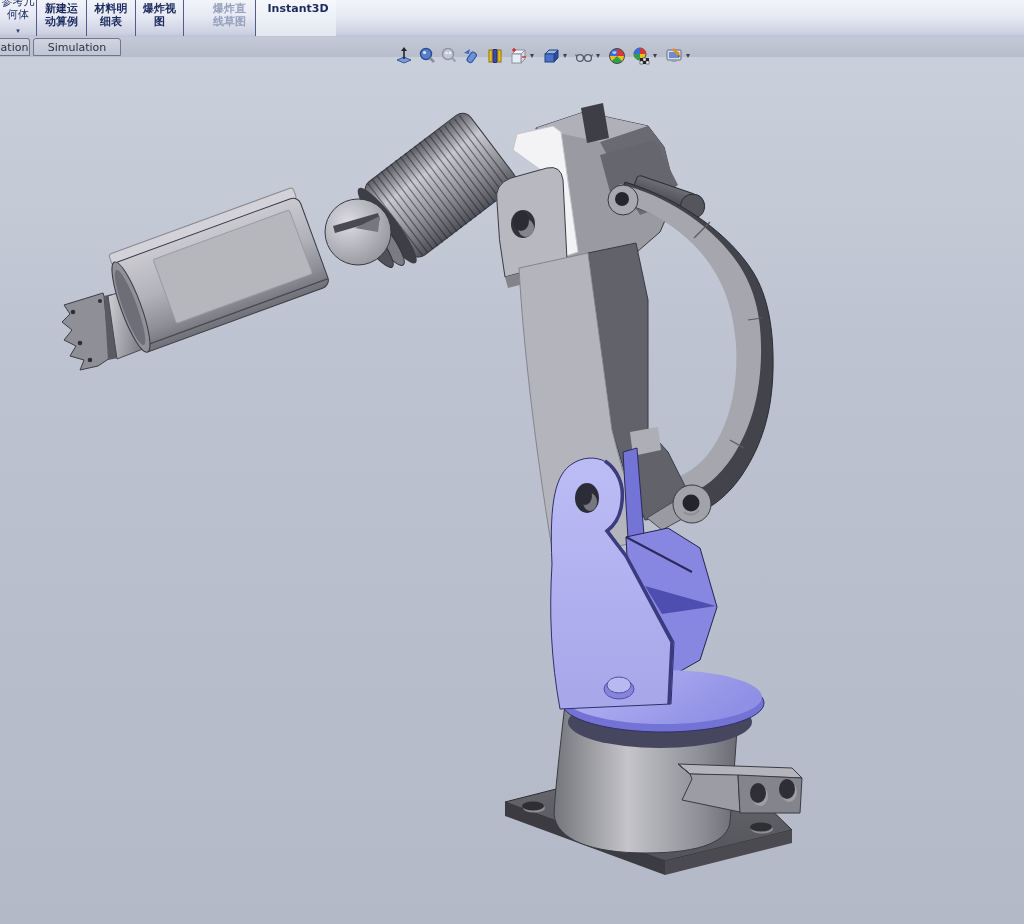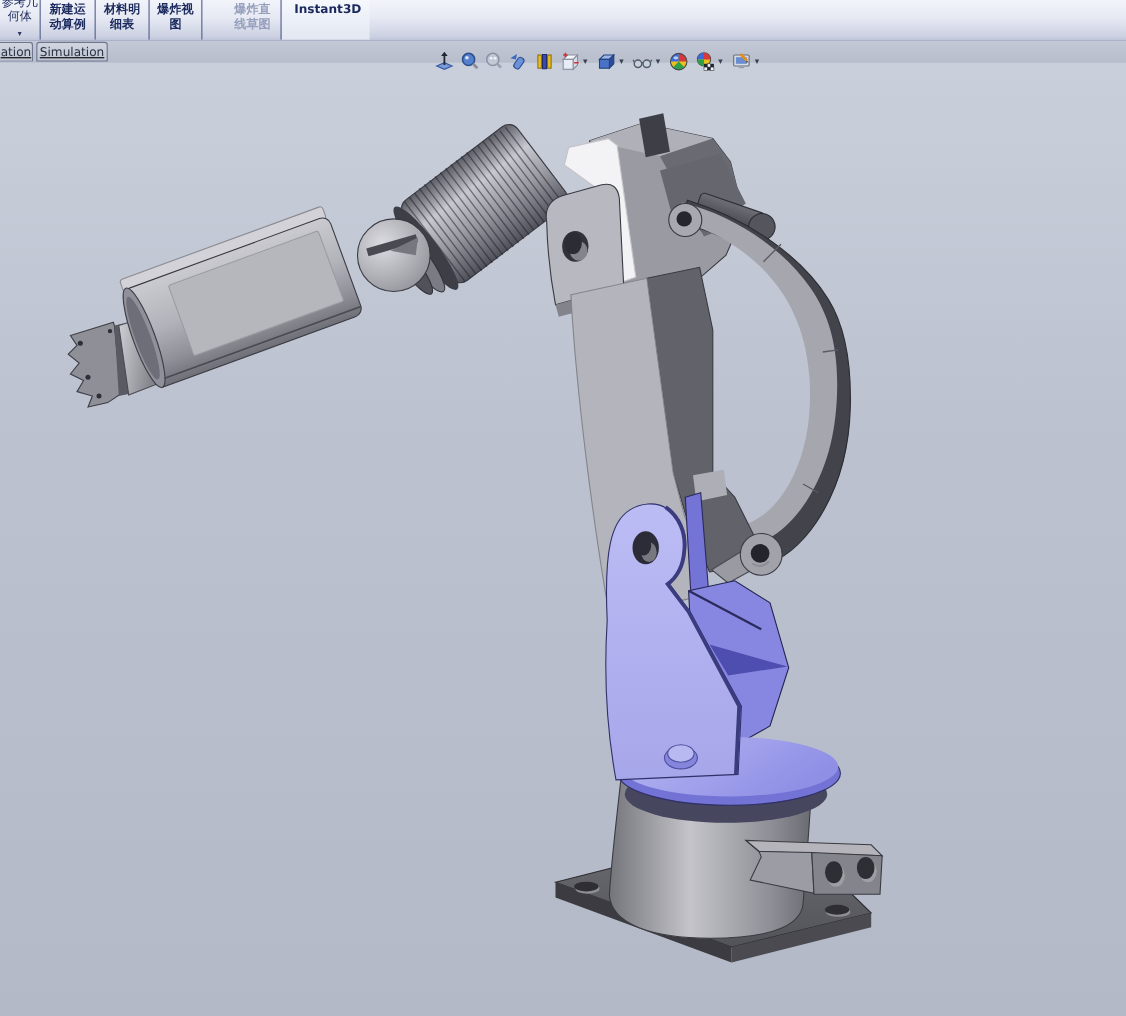--- a/index.html
+++ b/index.html
@@ -16,26 +16,26 @@
   .cmd-btn + .cmd-btn{border-left:1px solid #525c8c;font-weight:bold;}
   .cmd-btn .lines{padding-top:2px;}
   .cmd-btn.clip .lines{margin-top:-7px;}
   .cmd-btn.disabled{color:#97a0bc;padding-left:20px;}
   .cmd-btn .drop{position:absolute;left:0;right:0;bottom:1px;font-size:7px;color:#2a3560;line-height:7px;}
   .cmd-btn.single .lines{padding-top:2px;text-align:center;padding-left:4px;}
   .cmd-btn.active{background:linear-gradient(180deg,#f6f8fc,#e2e7f2);}
 
   
   #tabrow{position:absolute;left:0;top:37px;width:1024px;height:20px;z-index:5;
-    background:linear-gradient(180deg,#c3c9d6 0%,#b7bdcb 100%);display:flex;align-items:flex-start;text-decoration:underline;}
+    background:linear-gradient(180deg,#c3c9d6 0%,#b7bdcb 100%);display:flex;align-items:flex-start;}
   .tab{height:18px;margin-top:1px;background:linear-gradient(180deg,#d0d5e0,#bfc5d3);
     border:1px solid #6e7690;border-radius:3px 3px 0 0;font-size:11px;color:#2a3242;
     display:flex;align-items:center;justify-content:center;box-sizing:border-box;}
   .tab.clip{width:30px;border-left:none;border-radius:0 3px 0 0;}
-  .tab.t2{width:65px;margin-left:3px;}
+  .tab.t2{width:88px;margin-left:3px;}
 
   
   #hud{position:absolute;left:393px;top:44px;height:24px;z-index:6;display:flex;align-items:center;}
   .hicon{flex:0 0 auto;display:flex;align-items:center;justify-content:center;}
   .caret{font-size:8px;color:#3a4152;margin:0 2px 0 1px;line-height:8px;}
   .hicon svg{display:block;}
 
   
   #watermark{position:absolute;right:4px;top:886px;z-index:7;
     font-family:"DejaVu Serif","Liberation Serif",serif;font-weight:bold;

